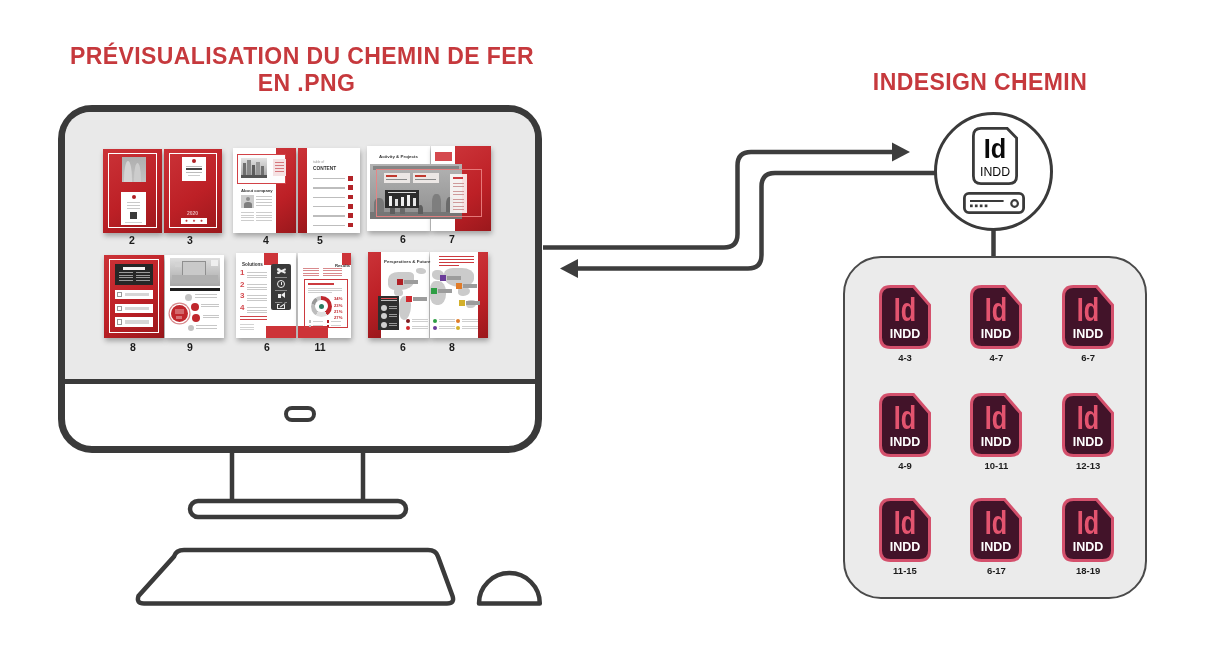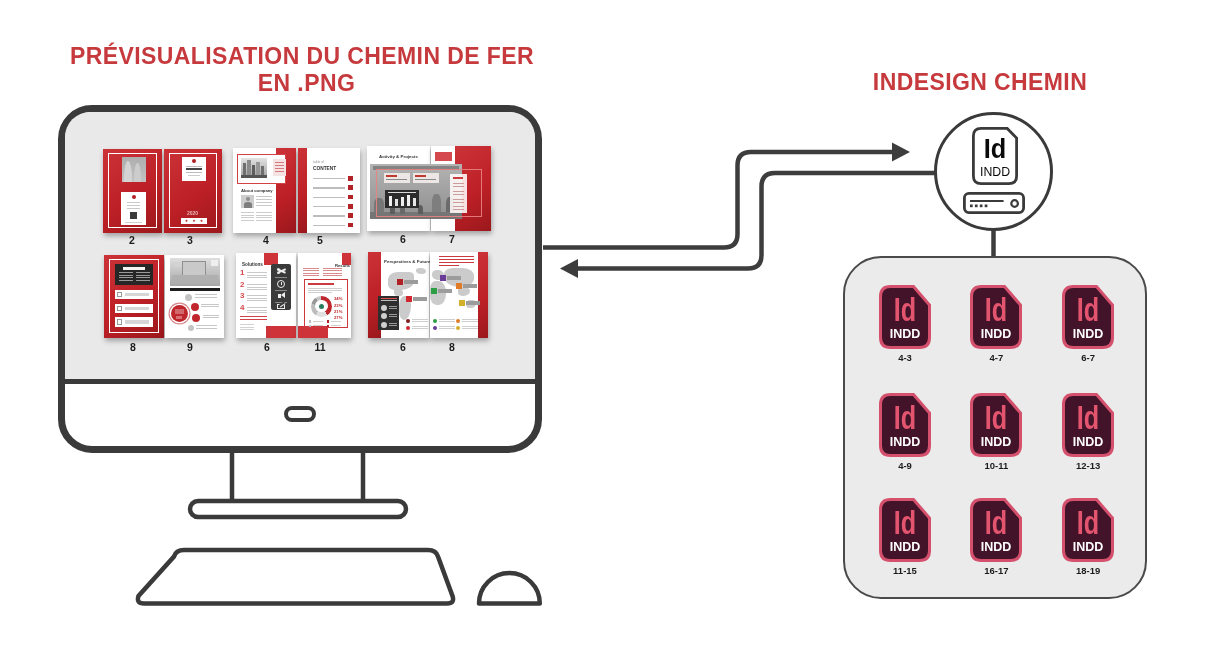--- a/index.html
+++ b/index.html
@@ -547,21 +547,21 @@
 </svg>
 
 <div class="abs" style="left:865px;top:564.7px;width:80px;text-align:center;font-size:9.5px;font-weight:bold;color:#1c1c1c;">11-15</div>
 
 <svg class="abs" style="left:970.4px;top:497.7px;" width="52" height="64" viewBox="0 0 52 64">
   <path d="M 11.5 1.5 H 34.5 L 50.5 20 V 52.5 Q 50.5 62.5 40.5 62.5 H 11.5 Q 1.5 62.5 1.5 52.5 V 11.5 Q 1.5 1.5 11.5 1.5 Z" fill="#421329" stroke="#d4506c" stroke-width="3"></path>
   <text x="26" y="35.6" text-anchor="middle" font-family="Liberation Sans,sans-serif" font-size="32.4" font-weight="bold" fill="#e3546f" textLength="22.4" lengthAdjust="spacingAndGlyphs">Id</text>
   <text x="26" y="52.7" text-anchor="middle" font-family="Liberation Sans,sans-serif" font-size="12.5" font-weight="bold" fill="#ffffff">INDD</text>
 </svg>
 
-<div class="abs" style="left:956.4px;top:564.7px;width:80px;text-align:center;font-size:9.5px;font-weight:bold;color:#1c1c1c;">16-17</div>
+<div class="abs" style="left:956.4px;top:564.7px;width:80px;text-align:center;font-size:9.5px;font-weight:bold;color:#1c1c1c;">6-17</div>
 
 <svg class="abs" style="left:1062.2px;top:497.7px;" width="52" height="64" viewBox="0 0 52 64">
   <path d="M 11.5 1.5 H 34.5 L 50.5 20 V 52.5 Q 50.5 62.5 40.5 62.5 H 11.5 Q 1.5 62.5 1.5 52.5 V 11.5 Q 1.5 1.5 11.5 1.5 Z" fill="#421329" stroke="#d4506c" stroke-width="3"></path>
   <text x="26" y="35.6" text-anchor="middle" font-family="Liberation Sans,sans-serif" font-size="32.4" font-weight="bold" fill="#e3546f" textLength="22.4" lengthAdjust="spacingAndGlyphs">Id</text>
   <text x="26" y="52.7" text-anchor="middle" font-family="Liberation Sans,sans-serif" font-size="12.5" font-weight="bold" fill="#ffffff">INDD</text>
 </svg>
 
 <div class="abs" style="left:1048.2px;top:564.7px;width:80px;text-align:center;font-size:9.5px;font-weight:bold;color:#1c1c1c;">18-19</div>
 
 </body></html>

